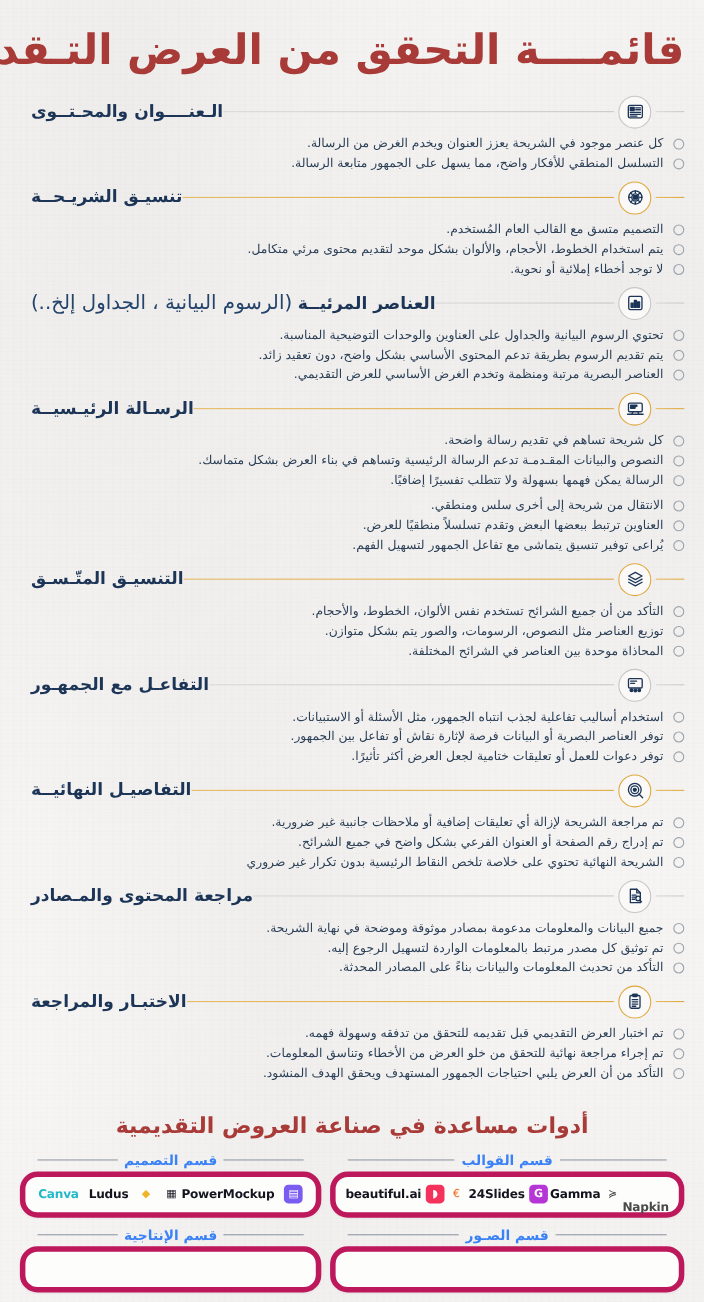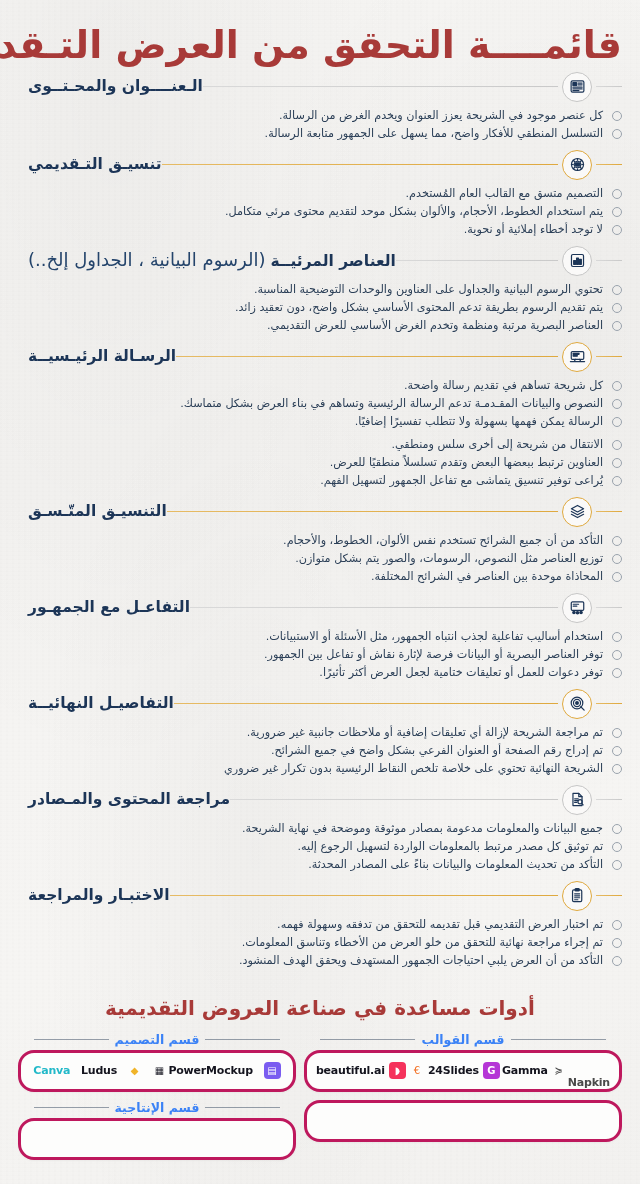--- a/index.html
+++ b/index.html
@@ -50,21 +50,21 @@
     font-size: 38px;
     font-weight: bold;
     letter-spacing: 0px;
     padding-top: 24px;
     line-height: 1.15;
     white-space: nowrap;
   }
 
   
   .sections {
-    margin-top: 2px;
+    margin-top: 17px;
   }
 
   .section {
     margin-bottom: 5px;
   }
 
   .sec-head {
     display: flex;
     flex-direction: row-reverse;
     align-items: center;
@@ -184,21 +184,21 @@
   }
   .tool-legend .lg-text {
     flex: 0 0 auto;
     color: #3b82f6;
     font-size: 12.5px;
     font-weight: bold;
     white-space: nowrap;
   }
 
   .tool-box {
-    border: 3px solid #be185d;
+    border: 5px solid #be185d;
     border-radius: 16px;
     background: #fdfdfc;
     height: 42px;
     display: flex;
     flex-direction: row-reverse;
     align-items: center;
     justify-content: space-around;
     padding: 0 9px;
     box-shadow: 0 1px 2px rgba(0,0,0,0.04);
     gap: 4px;
@@ -260,21 +260,21 @@
             <span class="item-text">كل عنصر موجود في الشريحة يعزز العنوان ويخدم الغرض من الرسالة.</span>
           </div>
           <div class="item">
             <span class="check"></span>
             <span class="item-text">التسلسل المنطقي للأفكار واضح، مما يسهل على الجمهور متابعة الرسالة.</span>
           </div>
         </div>
       </div>
       <div class="section">
         <div class="sec-head">
-          <div class="sec-title">تنسيـق التـقديمي</div>
+          <div class="sec-title">تنسيـق الشريـحــة</div>
           <div class="sec-rule rule-gold"></div>
           <div class="sec-icon gold">
             <svg width="17" height="17" viewBox="0 0 24 24" fill="none" stroke="#1c3557" stroke-width="1.7" stroke-linecap="round" stroke-linejoin="round">
               <circle cx="12" cy="12" r="8.5"></circle>
               <circle cx="12" cy="12" r="4.6"></circle>
               <rect x="9.3" y="9.6" width="5.4" height="4.6" rx="1" fill="#1c3557"></rect>
               <line x1="12" y1="3.5" x2="12" y2="6"></line>
               <line x1="12" y1="18" x2="12" y2="20.5"></line>
               <line x1="3.5" y1="12" x2="6" y2="12"></line>
               <line x1="18" y1="12" x2="20.5" y2="12"></line>
@@ -581,20 +581,25 @@
           <div class="logo">
             <span class="dot" style="color: rgb(20, 20, 30); font-size: 10px;">▦</span>
             <span class="lbl" style="color: rgb(20, 20, 30);">PowerMockup</span>
           </div>
           <div class="logo">
             <span class="sq" style="color: rgb(255, 255, 255); background: rgb(122, 92, 240); font-size: 10px;">▤</span>
           </div>
         </div>
       </div>
       <div class="tool-group">
+        <div class="tool-legend">
+          <span class="lg-line"></span>
+          <span class="lg-text">قسم الصـور</span>
+          <span class="lg-line"></span>
+        </div>
         <div class="tool-box"></div>
       </div>
       <div class="tool-group">
         <div class="tool-legend">
           <span class="lg-line"></span>
           <span class="lg-text">قسم الإنتاجية</span>
           <span class="lg-line"></span>
         </div>
         <div class="tool-box"></div>
       </div>

